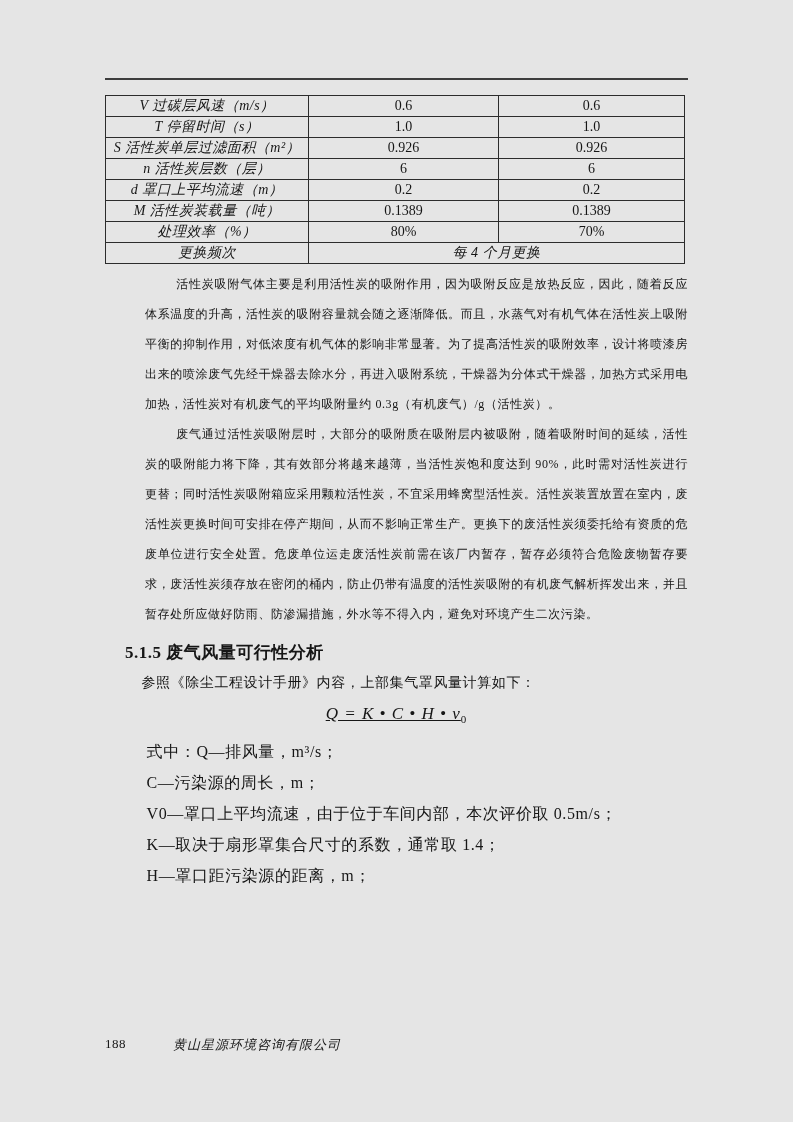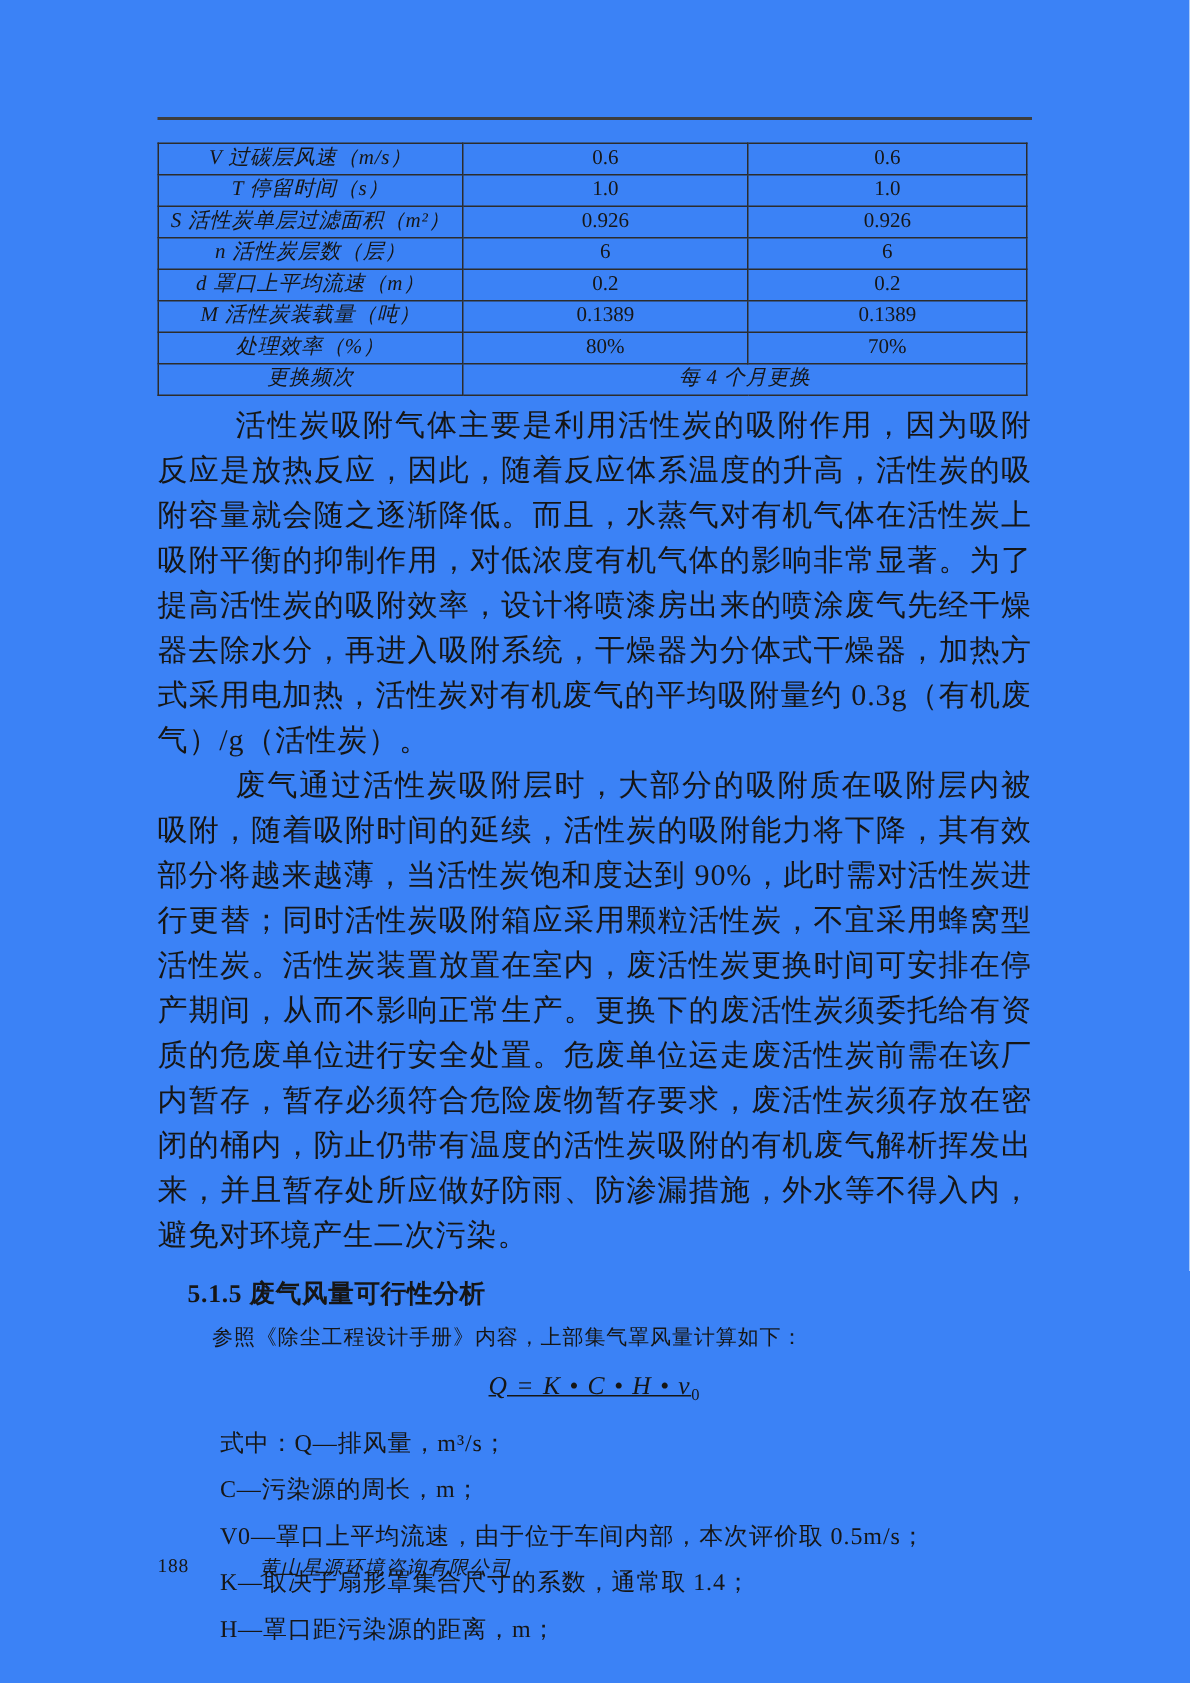--- a/index.html
+++ b/index.html
@@ -5,21 +5,21 @@
   * { margin: 0; padding: 0; box-sizing: border-box; }
   html, body { background: #ffffff; }
   body {
     font-family: "Liberation Serif", "DejaVu Serif", serif;
     color: #161616;
   }
   .page {
     position: relative;
     width: 793px;
     height: 1122px;
-    background: #3b82f6;
+    background: #e5e5e5;
     overflow: hidden;
   }
   .content {
     position: relative;
     margin: 0 105px;
     width: 583px;
   }
   .header-rule {
     margin-top: 78px;
     border-top: 2px solid #3d3d3d;
@@ -47,26 +47,27 @@
   td.lbl, td.merged {
     font-style: italic; 
     letter-spacing: 0.5px;
   }
   td.val {
     font-style: normal;
     font-family: "Liberation Serif", "DejaVu Serif", serif;
   }
   
   p.body-para {
-    font-size: 20px;
+    font-size: 12px;
     line-height: 30px;
     text-align: justify;
     text-justify: inter-ideograph;
     text-indent: 2.6em;
     letter-spacing: 0.6px;
+    margin-left: 40px;
   }
   p.first-para { margin-top: 5px; }
   h3.section-heading {
     margin-top: 9px;
     font-size: 17px;
     font-weight: bold;
     line-height: 30px;
     letter-spacing: 0.5px;
     margin-left: 20px;
   }

